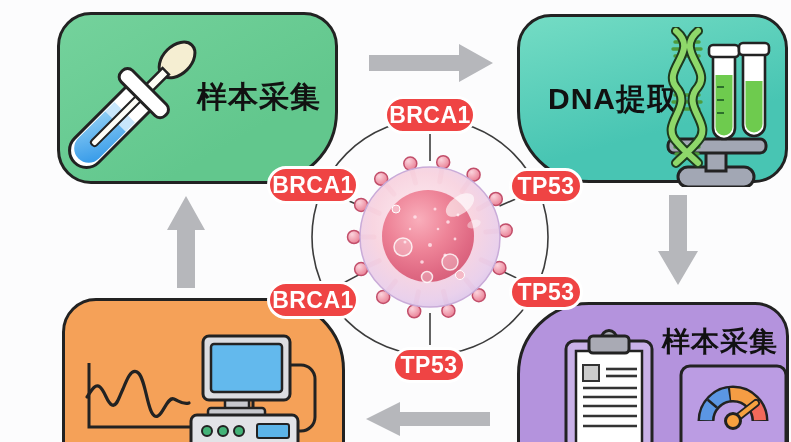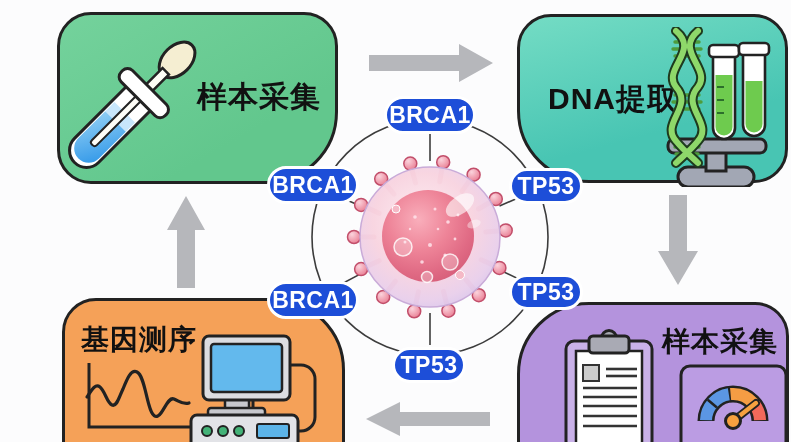--- a/index.html
+++ b/index.html
@@ -11,21 +11,21 @@
     background:linear-gradient(165deg,#74dcc4 0%,#48c5b3 65%);}
   .box-orange{left:62px;top:298px;width:283px;height:152px;border-radius:34px 72px 0 0;
     background:#f5a158;}
   .box-purple{left:517px;top:302px;width:272px;height:148px;border-radius:72px 34px 0 0;
     background:#b493dd;}
   .stage-title{position:absolute;color:#111;font-weight:800;letter-spacing:1px;white-space:nowrap;}
   .t-sample{right:14px;top:62px;font-size:30px;}
   .t-dna{left:28px;top:62px;font-size:30px;}
   .t-seq{left:16px;top:20px;font-size:28px;}
   .t-result{right:8px;top:18px;font-size:28px;}
-  .pill{position:absolute;z-index:6;background:#1d4ed8;color:#fff;border:3px solid #fff;
+  .pill{position:absolute;z-index:6;background:#ef4444;color:#fff;border:3px solid #fff;
     border-radius:20px;box-sizing:border-box;display:flex;align-items:center;justify-content:center;
     font-weight:bold;font-size:23px;letter-spacing:0.5px;}
   .pill-brca{width:92px;height:38px;}
   .pill-tp53{width:74px;height:36px;}
   .p-top{left:384px;top:96px;}
   .p-ul{left:267px;top:166px;}
   .p-ll{left:267px;top:281px;}
   .p-ur{left:509px;top:168px;}
   .p-lr{left:509px;top:274px;}
   .p-bottom{left:392px;top:347px;}
@@ -118,21 +118,20 @@
           </g>
         <rect x="45" y="18" width="30" height="12" rx="4" fill="#ffffff" stroke="#222" stroke-width="2.6"></rect>
         <path d="M79,26 L79,98 A11 11 0 0 0 101,98 L101,26 Z" fill="#ffffff" stroke="#222" stroke-width="2.6"></path>
         <path d="M81.5,54 L81.5,97 A8.5 8.5 0 0 0 98.5,97 L98.5,54 Z" fill="#6ecb4e"></path>
         <rect x="75" y="16" width="30" height="12" rx="4" fill="#ffffff" stroke="#222" stroke-width="2.6"></rect>
       </g>
     </svg>
   </div>
 
   <div class="box box-orange z3">
-    <div class="stage-title t-seq">基因测序</div>
     <svg class="abs" style="left:16px;top:56px" width="116" height="90" viewBox="0 0 116 90">
       <path d="M8,6 V70 H112" fill="none" stroke="#222" stroke-width="3"></path>
       <path d="M6,40 C10,34 14,26 19,30 C24,34 26,46 31,48 C36,50 38,40 42,32 C46,22 50,12 56,15 C62,18 64,34 68,48 C71,59 75,63 80,56 C85,49 88,40 93,42 C98,44 102,48 108,46" fill="none" stroke="#222" stroke-width="3.2" stroke-linecap="round"></path>
     </svg>
     <svg class="abs" style="left:118px;top:26px" width="140" height="124" viewBox="0 0 140 124">
       <rect x="70" y="38" width="62" height="66" rx="14" fill="none" stroke="#222" stroke-width="3"></rect>
       <rect x="42" y="70" width="24" height="16" fill="#c7c8cd" stroke="#222" stroke-width="2.5"></rect>
       <rect x="25" y="81" width="57" height="9" rx="3" fill="#c7c8cd" stroke="#222" stroke-width="2.5"></rect>
       <rect x="20" y="9" width="87" height="64" rx="6" fill="#dcdde1" stroke="#222" stroke-width="3"></rect>
       <rect x="28" y="17" width="71" height="48" rx="3" fill="#63b9ed" stroke="#222" stroke-width="2.5"></rect>

